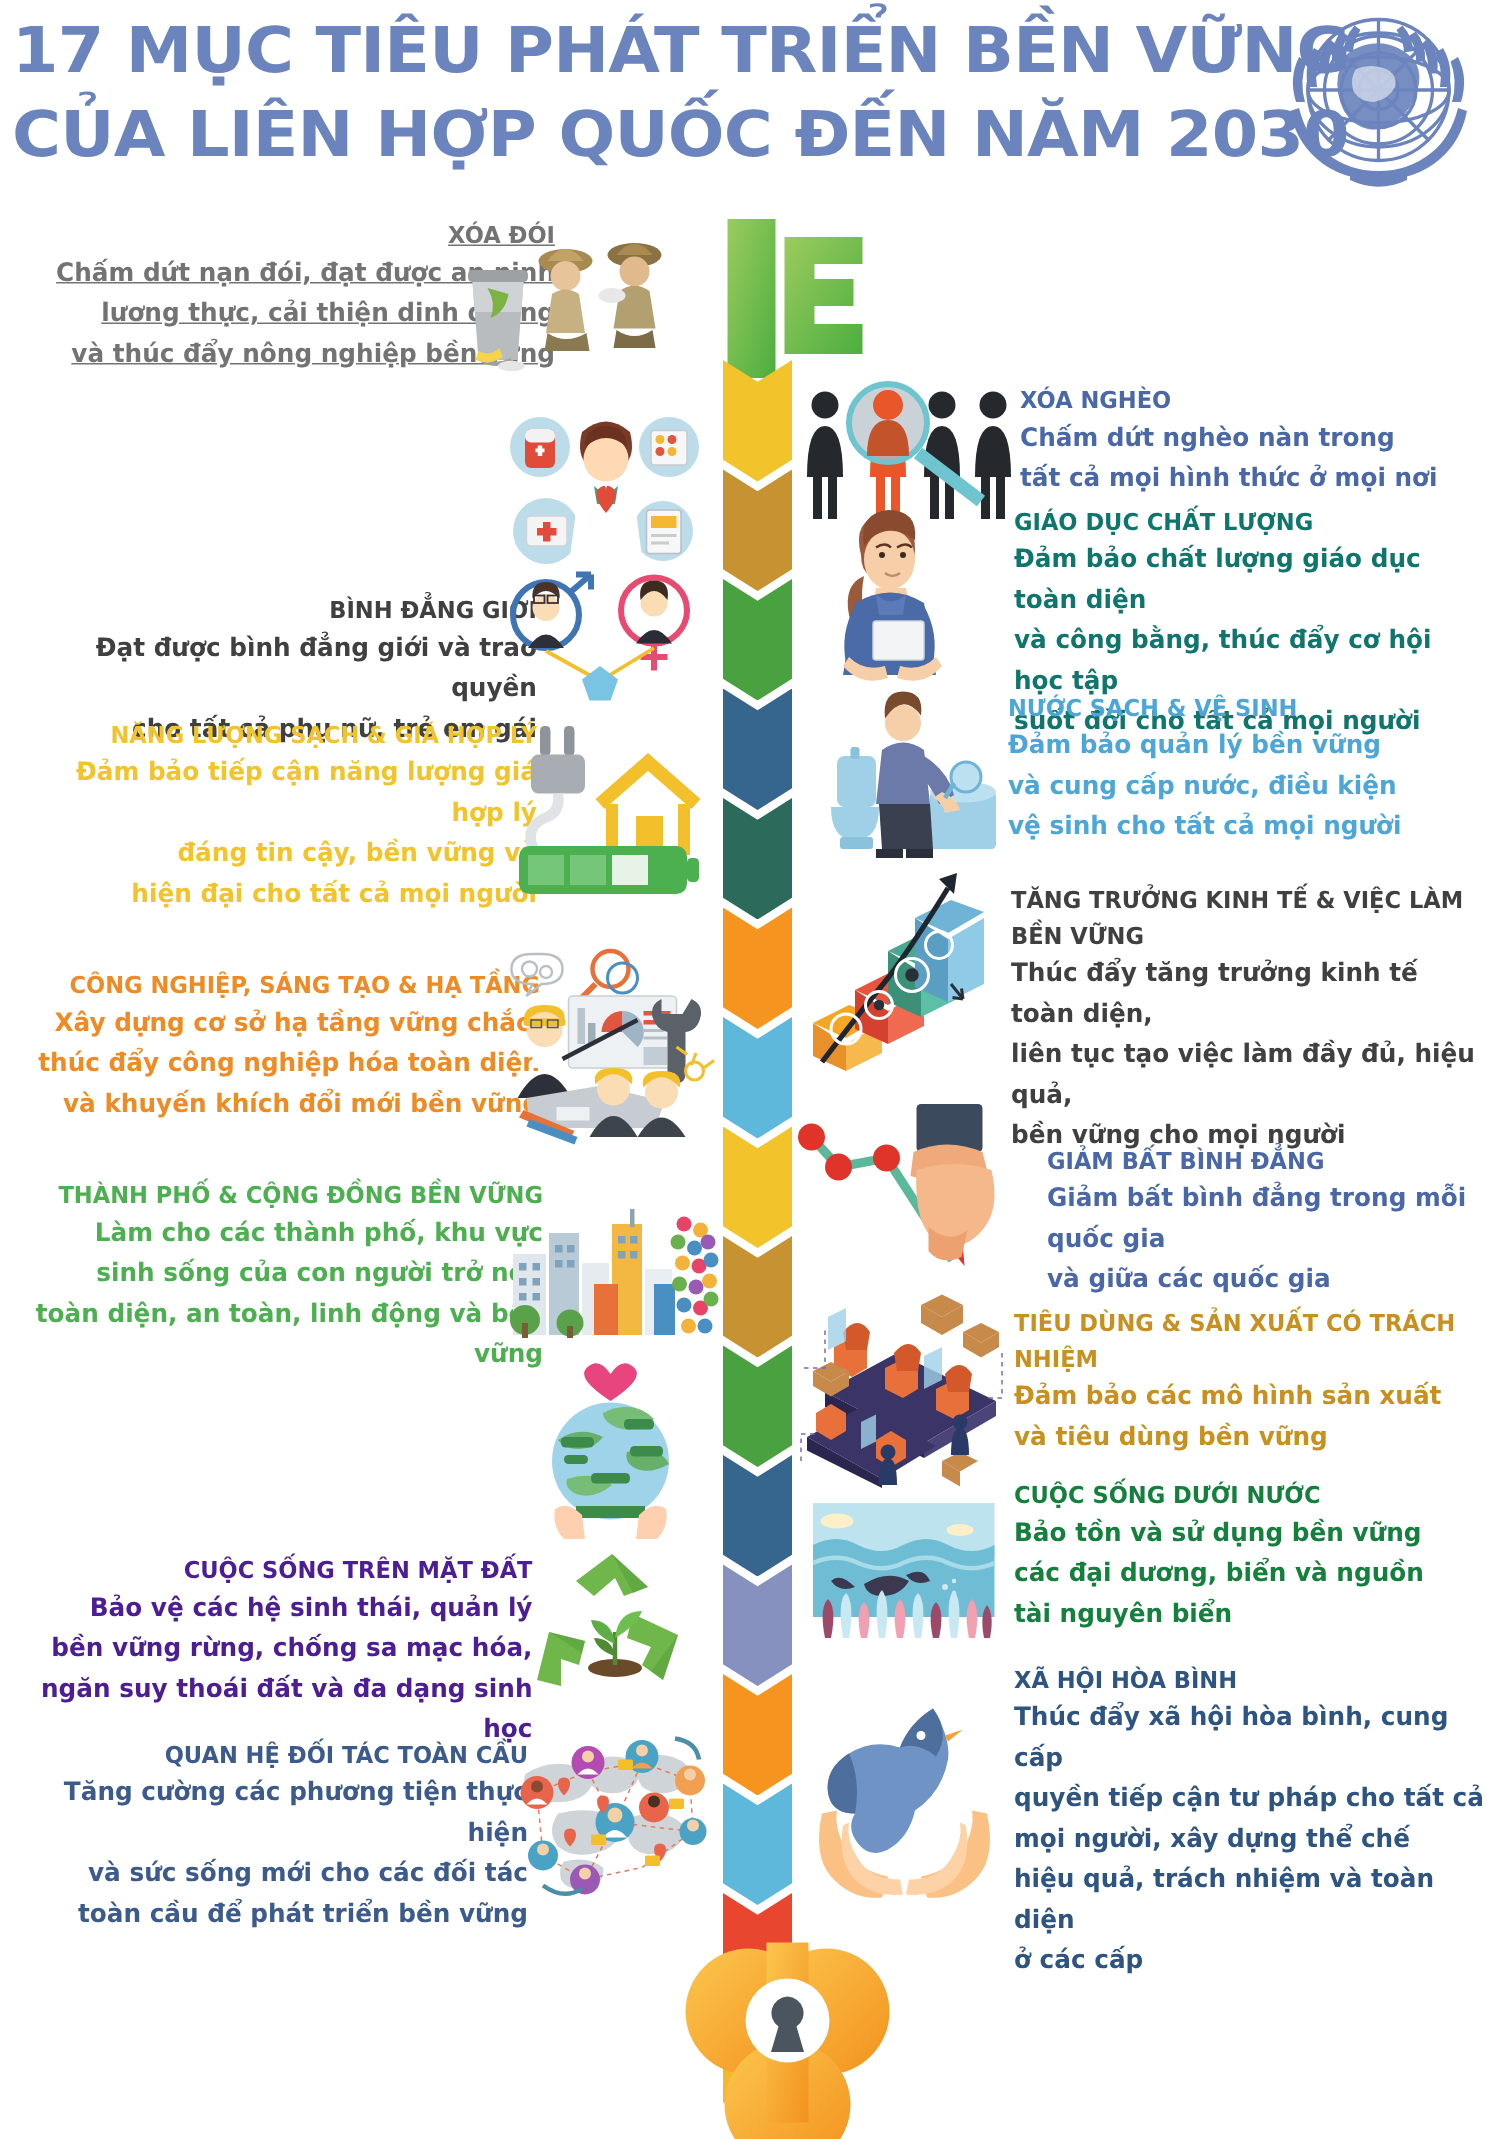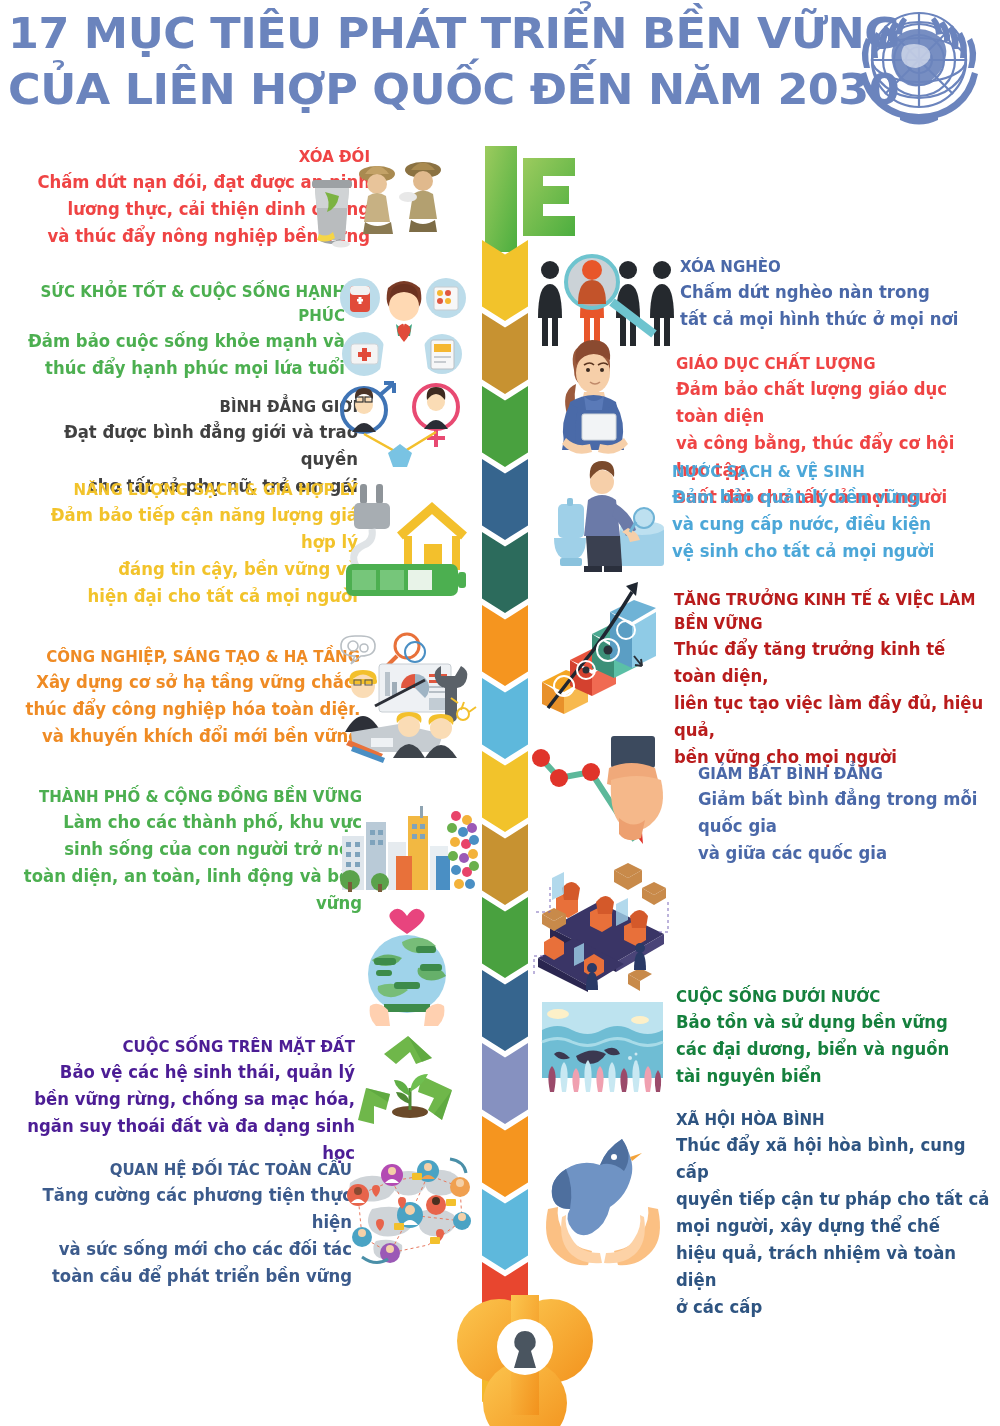--- a/index.html
+++ b/index.html
@@ -179,21 +179,21 @@
         <circle cx="44" cy="56" r="42" fill="url(#ghead)"></circle>
         <circle cx="96" cy="56" r="42" fill="url(#ghead)"></circle>
         <circle cx="70" cy="118" r="42" fill="url(#ghead)"></circle>
         <rect x="56" y="10" width="28" height="120" fill="url(#ghead)"></rect>
         <circle cx="70" cy="62" r="28" fill="#ffffff"></circle>
         <path d="M70 46 a11 11 0 0 1 6 20 l5 17 h-22 l5 -17 a11 11 0 0 1 6 -20 z" fill="#4a5560"></path>
       </svg>
     </div>
   </div>
 
-  <div class="block left" style="left: 10px; top: 145px; width: 360px; color: #ef4444;">
+  <div class="block left" style="left: 10px; top: 145px; width: 360px; color: #737373; text-decoration: underline;">
     <div class="hd">XÓA ĐÓI</div>
     <div class="bd">Chấm dứt nạn đói, đạt được an ninh</div>
     <div class="bd">lương thực, cải thiện dinh dưỡng</div>
     <div class="bd">và thúc đẩy nông nghiệp bền vững</div>
   </div>
   <div class="icon-holder" style="left:305px; top:152px;">
     <svg width="150" height="100" viewBox="0 0 150 100">
 
       <path d="M10 36 h34 l-4 52 h-26 z" fill="#b9bcbe"></path>
       <path d="M10 36 h34 l-1.5 20 h-31 z" fill="#d0d3d5"></path>
@@ -212,25 +212,20 @@
       <circle cx="118" cy="29" r="10" fill="#e0b98d"></circle>
       <path d="M108 42 q10 -7 20 0 l4 25 h-28 z" fill="#b3a070"></path>
       <ellipse cx="103" cy="45" rx="9" ry="5" fill="#e8e8e8"></ellipse>
       <path d="M106 68 q12 8 24 0 l2 12 h-28 z" fill="#7d6c46"></path>
 
       <ellipse cx="36" cy="92" rx="9" ry="3.5" fill="#e6e6e6"></ellipse>
       <path d="M14 82 q8 4 14 -2 l2 6 q-8 6 -18 2 z" fill="#f5d547"></path>
     </svg>
   </div>
 
-  <div class="block left" style="left: 10px; top: 280px; width: 335px; color: rgb(76, 175, 80);">
-    <div class="hd">SỨC KHỎE TỐT &amp; CUỘC SỐNG HẠNH PHÚC</div>
-    <div class="bd">Đảm bảo cuộc sống khỏe mạnh và</div>
-    <div class="bd">thúc đẩy hạnh phúc mọi lứa tuổi</div>
-  </div>
   <div class="icon-holder" style="left:338px; top:268px;">
     <svg width="130" height="110" viewBox="0 0 130 110">
       <circle cx="22" cy="30" r="20" fill="#bcdcea"></circle>
       <circle cx="108" cy="30" r="20" fill="#bcdcea"></circle>
       <circle cx="26" cy="86" r="22" fill="#bcdcea"></circle>
       <circle cx="104" cy="86" r="20" fill="#bcdcea"></circle>
 
       <rect x="12" y="18" width="20" height="26" rx="4" fill="#e14b3a"></rect>
       <rect x="12" y="18" width="20" height="9" rx="4" fill="#f2f2f2"></rect>
       <rect x="19" y="31" width="6" height="2.5" fill="#fff"></rect>
@@ -567,21 +562,21 @@
           <rect x="134" y="60" width="6" height="34"></rect>
       </g>
       <circle cx="62" cy="30" r="26" fill="#b9c3c9" opacity="0.75"></circle>
       <circle cx="62" cy="30" r="26" fill="none" stroke="#6ec4cf" stroke-width="4"></circle>
       <circle cx="62" cy="18" r="10" fill="#e8562a"></circle>
       <path d="M48 52 q0 -24 14 -24 q14 0 14 24 z" fill="#c3532a"></path>
       <line x1="82" y1="50" x2="124" y2="82" stroke="#6ec4cf" stroke-width="9"></line>
     </svg>
   </div>
 
-  <div class="block right" style="left: 676px; top: 352px; width: 325px; color: #ef4444;">
+  <div class="block right" style="left: 676px; top: 336px; width: 325px; color: #0f766e;">
     <div class="hd">GIÁO DỤC CHẤT LƯỢNG</div>
     <div class="bd">Đảm bảo chất lượng giáo dục toàn diện</div>
     <div class="bd">và công bằng, thúc đẩy cơ hội học tập</div>
     <div class="bd">suốt đời cho tất cả mọi người</div>
   </div>
   <div class="icon-holder" style="left:540px; top:340px;">
     <svg width="120" height="110" viewBox="0 0 120 110">
       <path d="M34 30 q-6 -24 14 -26 q22 -2 22 22 q0 10 -4 16 q-14 8 -26 2 q-6 -4 -6 -14z" fill="#9b5a3c"></path>
       <path d="M36 44 q-14 6 -10 26 q4 18 14 14 q-8 -20 -4 -40z" fill="#9b5a3c"></path>
       <ellipse cx="53" cy="33" rx="17" ry="20" fill="#f6cfa9"></ellipse>
@@ -625,21 +620,21 @@
       <path d="M76 44 q16 10 20 26 l-10 6 q-6 -14 -14 -20z" fill="#6b7aa8"></path>
       <path d="M88 68 q10 4 12 12 l-10 2 q-2 -8 -8 -10z" fill="#f6cfa9"></path>
       <path d="M46 76 h34 l2 30 h-34z" fill="#3a4050"></path>
       <path d="M44 106 h18 v6 h-18z" fill="#2a2f3c"></path>
       <path d="M64 106 h18 v6 h-18z" fill="#2a2f3c"></path>
       <circle cx="104" cy="58" r="10" fill="#bde0f0" stroke="#6fb3d6" stroke-width="2"></circle>
       <path d="M96 62 l-6 10" stroke="#6fb3d6" stroke-width="3"></path>
     </svg>
   </div>
 
-  <div class="block right" style="left: 674px; top: 588px; width: 326px; color: #b91c1c;">
+  <div class="block right" style="left: 674px; top: 588px; width: 326px; color: #404040;">
     <div class="hd">TĂNG TRƯỞNG KINH TẾ &amp; VIỆC LÀM BỀN VỮNG</div>
     <div class="bd">Thúc đẩy tăng trưởng kinh tế toàn diện,</div>
     <div class="bd">liên tục tạo việc làm đầy đủ, hiệu quả,</div>
     <div class="bd">bền vững cho mọi người</div>
   </div>
   <div class="icon-holder" style="left:530px; top:578px;">
     <svg width="135" height="140" viewBox="0 0 135 140">
       <path d="M12 104 l24 -12 l22 8 l-24 14z" fill="#f5a623"></path>
       <path d="M12 104 v22 l22 10 v-18z" fill="#e8912a"></path>
       <path d="M34 118 l24 -14 v20 l-24 12z" fill="#f7b94e"></path>
@@ -680,20 +675,25 @@
       <circle cx="16" cy="28" r="9" fill="#e0342a"></circle>
       <circle cx="34" cy="48" r="9" fill="#e0342a"></circle>
       <circle cx="66" cy="42" r="9" fill="#e0342a"></circle>
       <rect x="86" y="6" width="44" height="32" rx="3" fill="#3c4a5e"></rect>
       <path d="M84 38 q22 -10 46 0 l4 16 q-26 8 -52 0z" fill="#f0a97a"></path>
       <path d="M86 50 q26 -8 50 0 q6 26 -6 40 q-14 16 -30 8 q-16 -10 -14 -48z" fill="#f5b88a"></path>
       <path d="M94 88 q14 12 26 2 l-4 18 q-14 6 -22 -4z" fill="#eda070"></path>
     </svg>
   </div>
 
+  <div class="block right" style="left: 676px; top: 870px; width: 324px; color: rgb(200, 144, 31);">
+    <div class="hd">TIÊU DÙNG &amp; SẢN XUẤT CÓ TRÁCH NHIỆM</div>
+    <div class="bd">Đảm bảo các mô hình sản xuất</div>
+    <div class="bd">và tiêu dùng bền vững</div>
+  </div>
   <div class="icon-holder" style="left:528px; top:852px;">
     <svg width="150" height="140" viewBox="0 0 150 140">
       <path d="M22 76 L70 50 L136 82 L88 110 Z" fill="#3a3566"></path>
       <path d="M22 76 v10 L88 120 v-10 Z" fill="#2a2650"></path>
       <path d="M88 110 v10 L136 92 v-10 Z" fill="#4a4478"></path>
       <path d="M10 106 L46 86 L96 112 L60 134 Z" fill="#3a3566"></path>
       <path d="M10 106 v9 L60 140 v-6 Z" fill="#2a2650"></path>
       <g fill="#e8703a">
         <path d="M28 46 l12 -6 l10 6 l0 14 l-10 6 l-12 -6z"></path>
         <path d="M62 60 l12 -6 l10 6 l0 14 l-10 6 l-12 -6z"></path>

